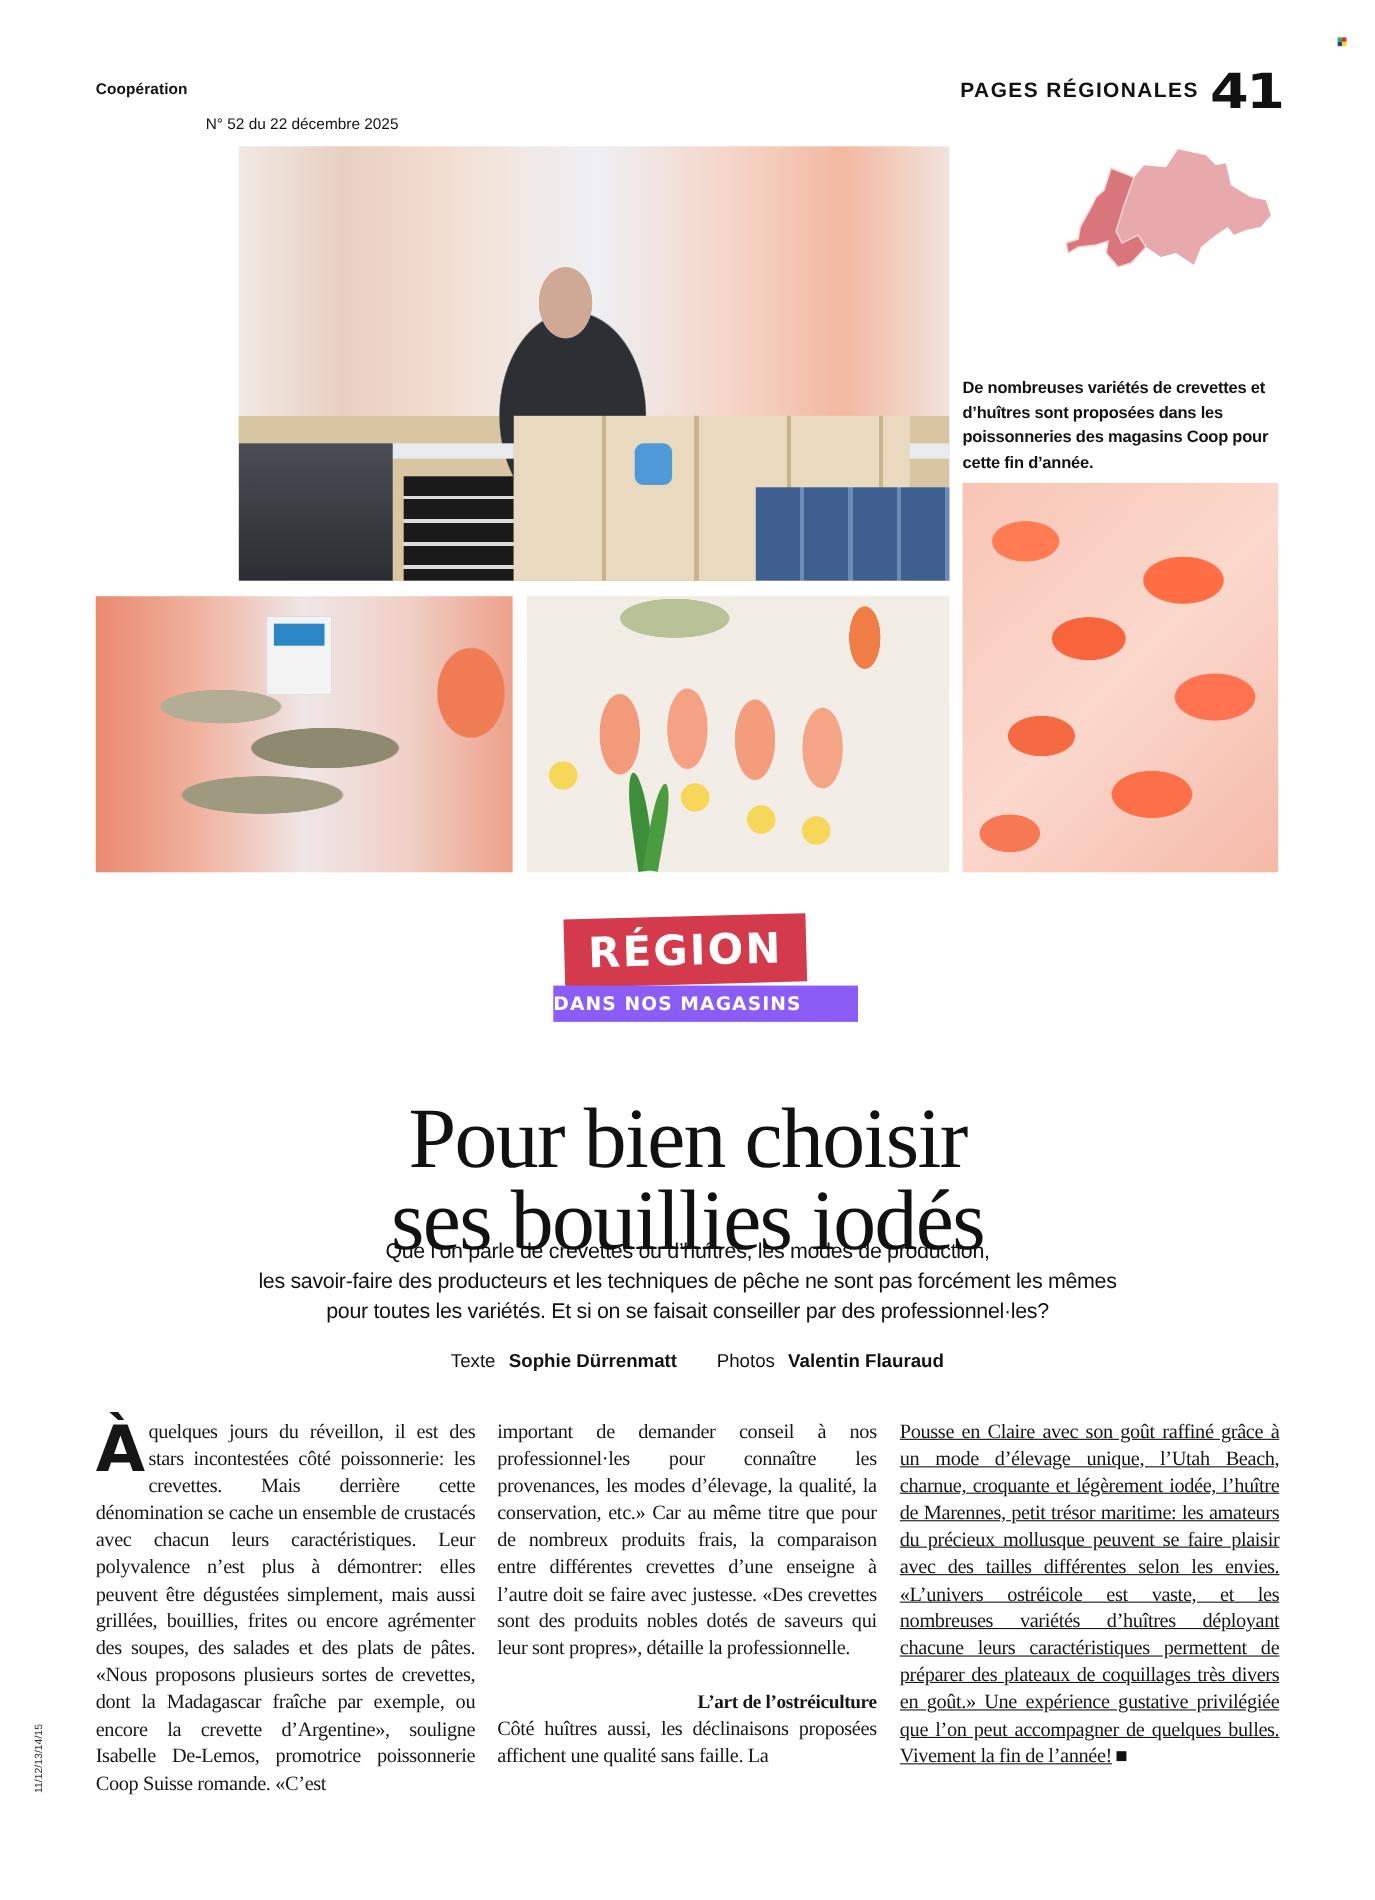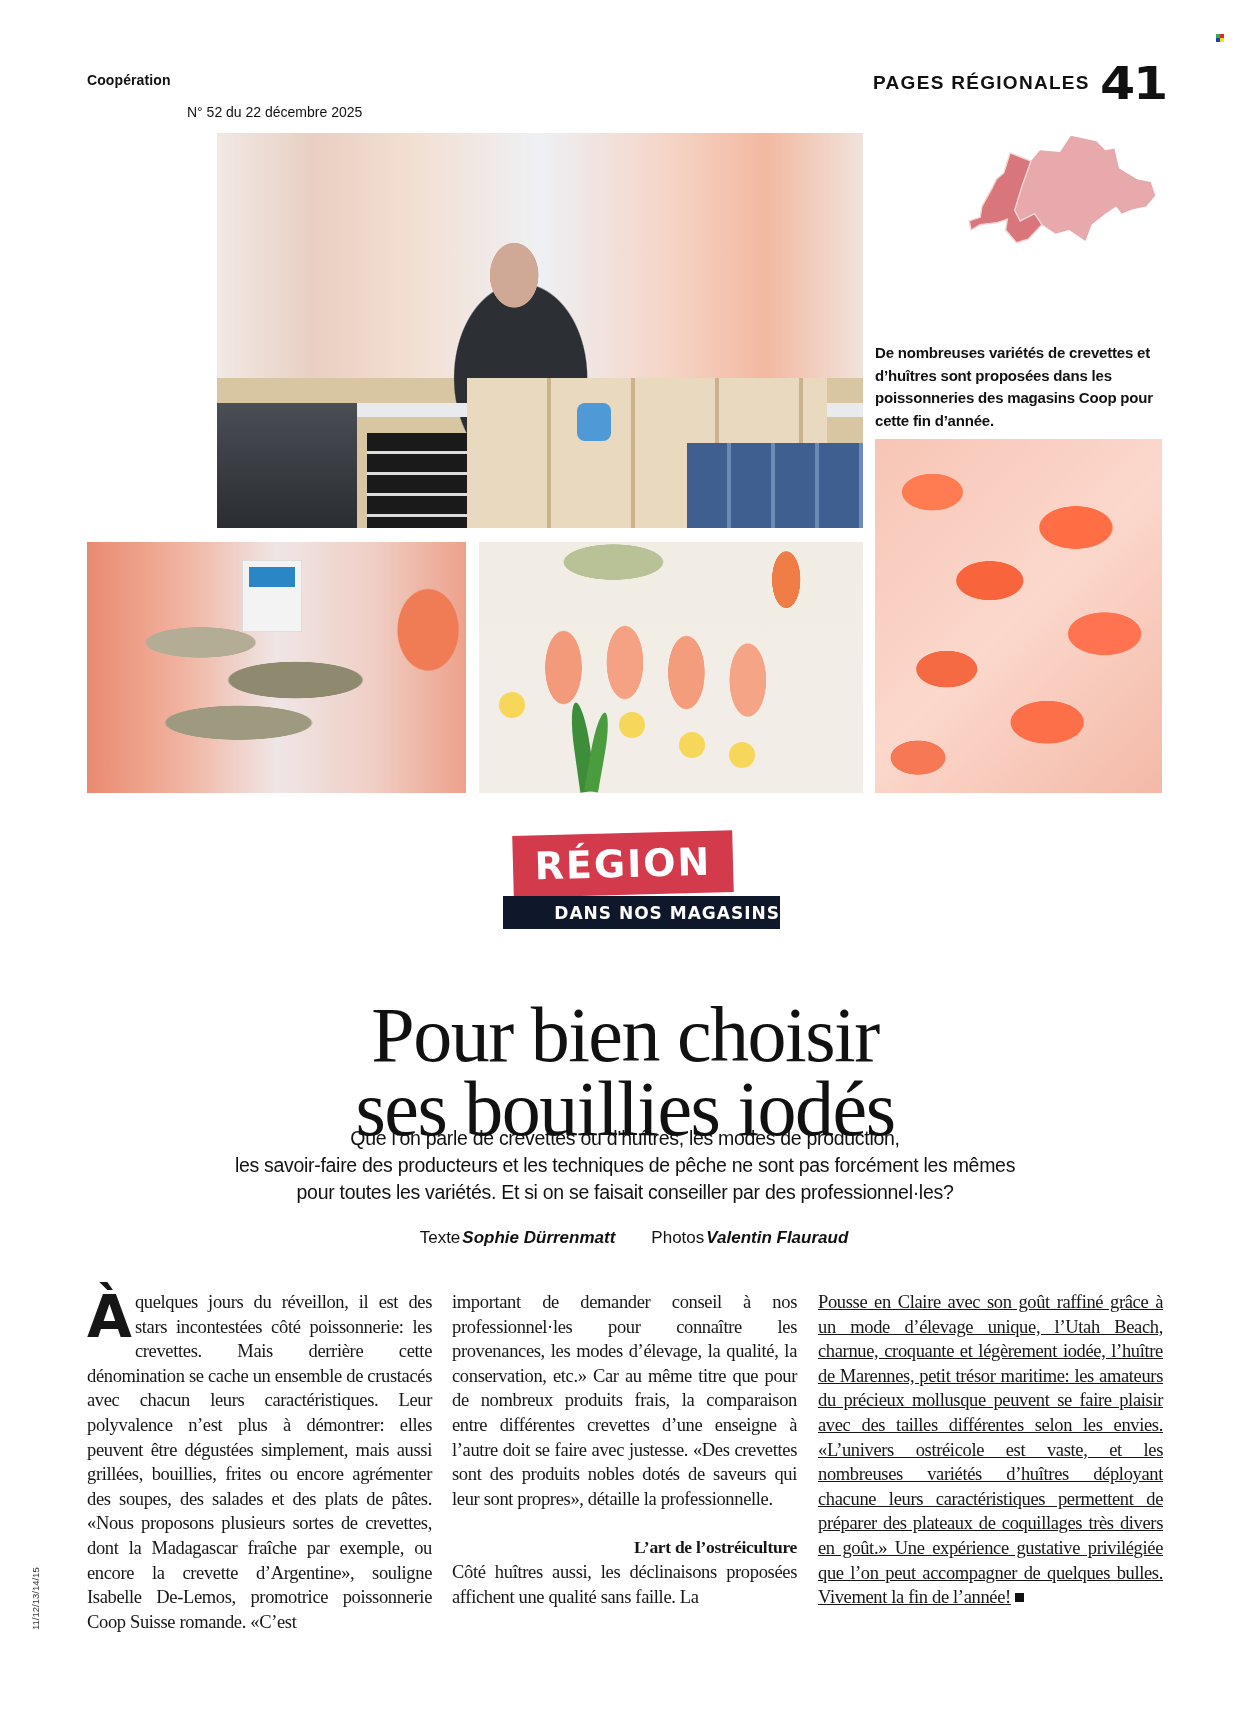--- a/index.html
+++ b/index.html
@@ -71,33 +71,33 @@
 
   
   .map { left: 958px; top: 123px; width: 204px; height: 127px; }
 
   
   .caption { left: 875px; top: 342px; width: 290px; font-size: 15px; font-weight: bold; line-height: 22.5px; letter-spacing: -0.2px; }
 
   
   .badge-red { left: 513px; top: 833px; width: 220px; height: 62px; background: #d33a4c; transform: rotate(-1.5deg); display: flex; align-items: center; justify-content: center; }
   .badge-red span { color: #fff; font-size: 38px; font-weight: 900; letter-spacing: 2px; font-family: "DejaVu Sans", sans-serif; }
-  .badge-black { left: 503px; top: 896px; width: 277px; height: 33px; background: #0f172a; display: flex; align-items: center; justify-content: flex-end; }
+  .badge-black { left: 503px; top: 896px; width: 277px; height: 33px; background: #8b5cf6; display: flex; align-items: center; justify-content: flex-start; }
   .badge-black span { color: #fff; font-size: 17px; font-weight: bold; letter-spacing: 1px; font-family: "DejaVu Sans", sans-serif; }
 
   
   .title { left: 0; width: 1250px; top: 950px; text-align: center; font-family: "Liberation Serif", serif; font-size: 78px; line-height: 74px; letter-spacing: -1.5px; color: #111; margin-top: 48px; }
   .title div { display: block; }
 
   
   .lede { left: 0; width: 1250px; top: 1125px; text-align: center; font-size: 19.5px; line-height: 27px; letter-spacing: -0.3px; }
 
   .byline { left: 0; width: 1250px; top: 1228px; text-align: center; font-size: 17px; }
   .byline .lbl { font-weight: normal; margin-left: 18px; }
-  .byline .nm { font-weight: bold; margin-left: 2px; margin-right: 18px; font-style: italic; }
+  .byline .nm { font-weight: bold; margin-left: 12px; margin-right: 18px; }
   .byline .nm.last { margin-right: 0; }
 
   
   .col { top: 1290px; width: 345px; font-family: "Liberation Serif", serif; font-size: 18.5px; line-height: 24.6px; text-align: justify; letter-spacing: -0.35px; color: #161616; }
   .col1 { left: 87px; }
   .col2 { left: 452px; }
   .col3 { left: 818px; text-decoration: underline; }
   .dropcap { float: left; font-family: "DejaVu Sans", sans-serif; font-weight: 900; font-size: 58px; line-height: 46px; margin: 4px 5px 0 0; letter-spacing: -2px; }
   .subhead { font-family: Liberation Serif, serif; font-weight: bold; font-size: 17.5px; margin-top: 24px; letter-spacing: -0.3px; text-align: right; }
   .endmark { display: inline-block; width: 9px; height: 9px; background: #111; margin-left: 4px; vertical-align: 1px; }

